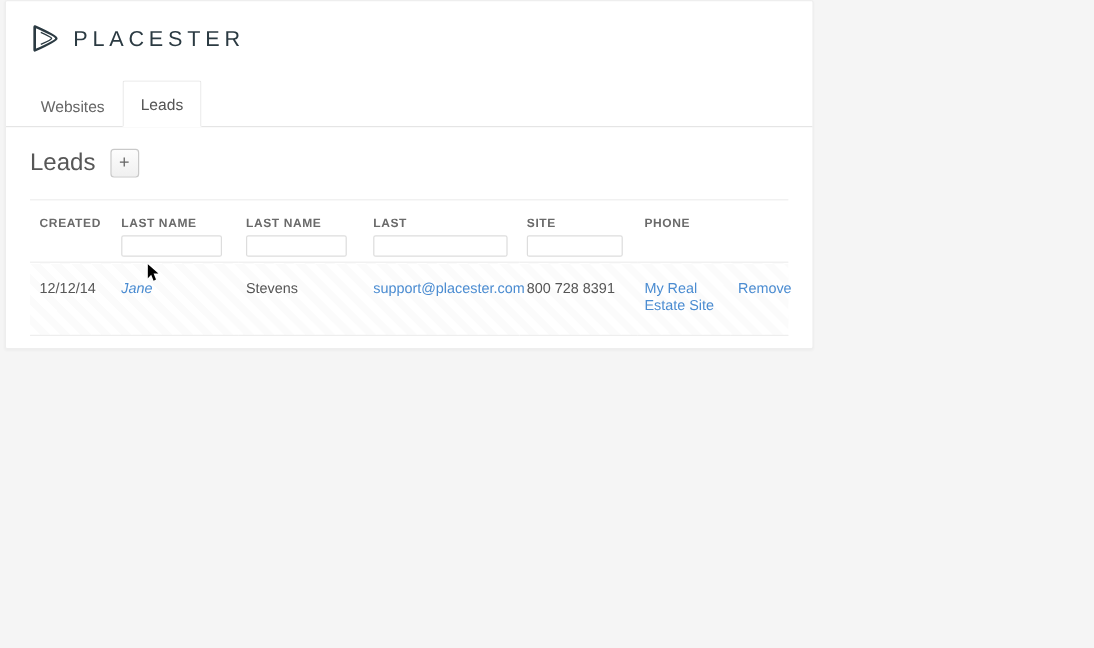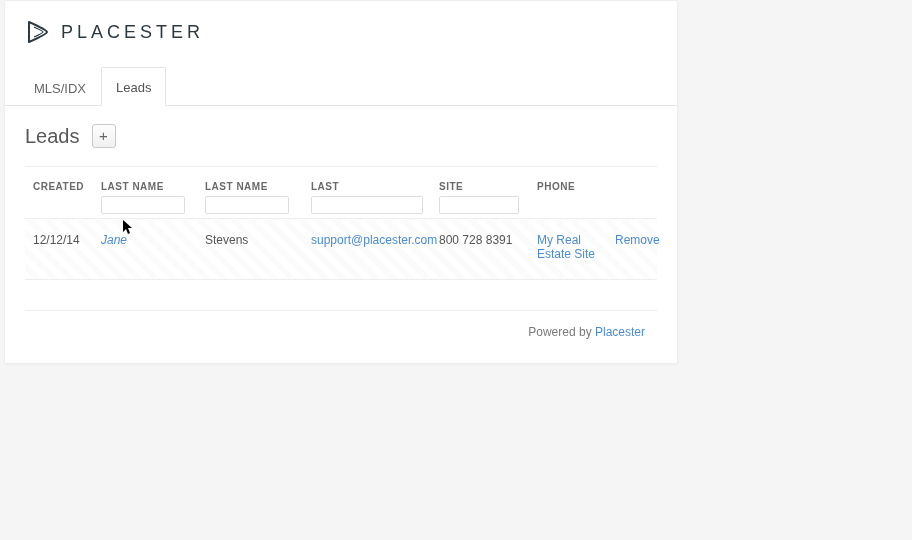--- a/index.html
+++ b/index.html
@@ -187,21 +187,21 @@
           <path d="M4 3 C4 3 22 11 22 13 C22 15 4 23 4 23 Z" stroke="#2b3a42" stroke-width="2" stroke-linejoin="round" fill="none"></path>
           <path d="M4 3 L4 23" stroke="#2b3a42" stroke-width="2"></path>
           <path d="M9 8 C9 8 18 12 18 13 C18 14 9 18 9 18" stroke="#2b3a42" stroke-width="1.2" fill="none"></path>
         </svg>
       </span>
       <span class="logo-word">PLACESTER</span>
     </div>
   </div>
 
   <div class="tabs">
-    <div class="tab">MLS/IDX</div>
+    <div class="tab">Websites</div>
     <div class="tab active">Leads</div>
   </div>
 
   <div class="content">
 
     <div class="page-title-row">
       <h1 class="page-title">Leads</h1>
       <button class="add-btn">+</button>
     </div>
 
@@ -269,18 +269,15 @@
               <span class="link">My Real Estate Site</span>
             </td>
             <td class="actions-cell">
               <span class="link">Remove</span>
             </td>
           </tr>
         </tbody>
       </table>
     </div>
 
-    <div class="footer">
-      <span>Powered by </span><span class="link">Placester</span>
-    </div>
 
   </div>
 </div>
 
 </body></html>

